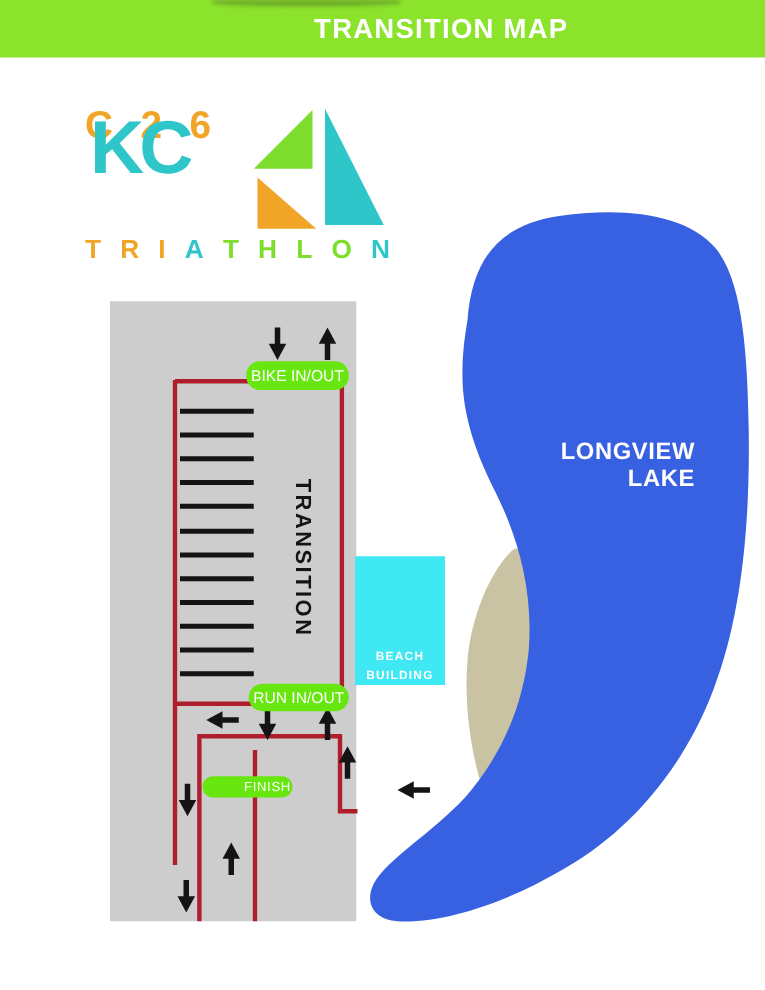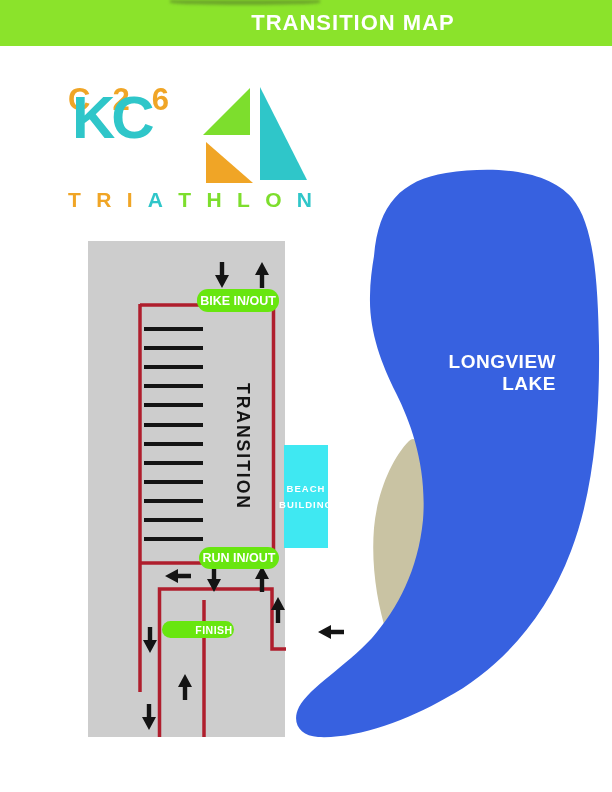--- a/index.html
+++ b/index.html
@@ -33,30 +33,30 @@
   .logo-word{position:absolute;left:68px;top:189px;width:244px;display:flex;
              justify-content:space-between;font-size:21px;font-weight:bold;line-height:1;}
   
   .ground{position:absolute;left:88px;top:241px;width:197px;height:496px;background:var(--ground);}
   .map-svg{position:absolute;left:0;top:0;width:612px;height:792px;pointer-events:none;}
   .lake{fill:var(--lake);}
   .beach{fill:var(--beach);}
   .route-line{stroke:var(--route);stroke-width:3.5;fill:none;}
   .rack{fill:var(--ink);}
   .arrow{fill:var(--ink);}
-  .tag{position:absolute;background:var(--label-green);color:#fff;font-weight:bold;
+  .tag{position:absolute;background:var(--label-green);color:#fff;font-weight:normal;
        display:flex;align-items:center;justify-content:center;white-space:nowrap;border-radius:11px;}
   .tag.bike{left:197px;top:289px;width:82px;height:23px;font-size:12.5px;}
   .tag.run{left:199px;top:547px;width:80px;height:22px;font-size:12.5px;}
   .tag.finish{left:162px;top:621px;width:40px;height:17px;font-size:10.5px;letter-spacing:.5px;padding-left:32px;}
   .transition-label{position:absolute;left:191px;top:427px;width:106px;height:18px;
         color:var(--ink);font-size:17.5px;font-weight:bold;letter-spacing:2px;
         text-align:center;transform:rotate(90deg);transform-origin:center;}
-  .building{position:absolute;left:284px;top:445px;width:44px;height:103px;background:var(--building);
-        display:flex;align-items:center;justify-content:center;text-align:center;}
+  .building{position:absolute;left:284px;top:445px;width:72px;height:103px;background:var(--building);
+        display:flex;align-items:flex-end;justify-content:center;text-align:center;}
   .building span{color:#fff;font-size:9.5px;font-weight:bold;letter-spacing:1px;line-height:1.6;}
   .lake-label{position:absolute;left:410px;top:351px;width:146px;text-align:right;
         color:#fff;font-size:19px;font-weight:bold;letter-spacing:.5px;}
 </style>
 </head>
 <body>
 
 <div class="page">
 
   <div class="header">

